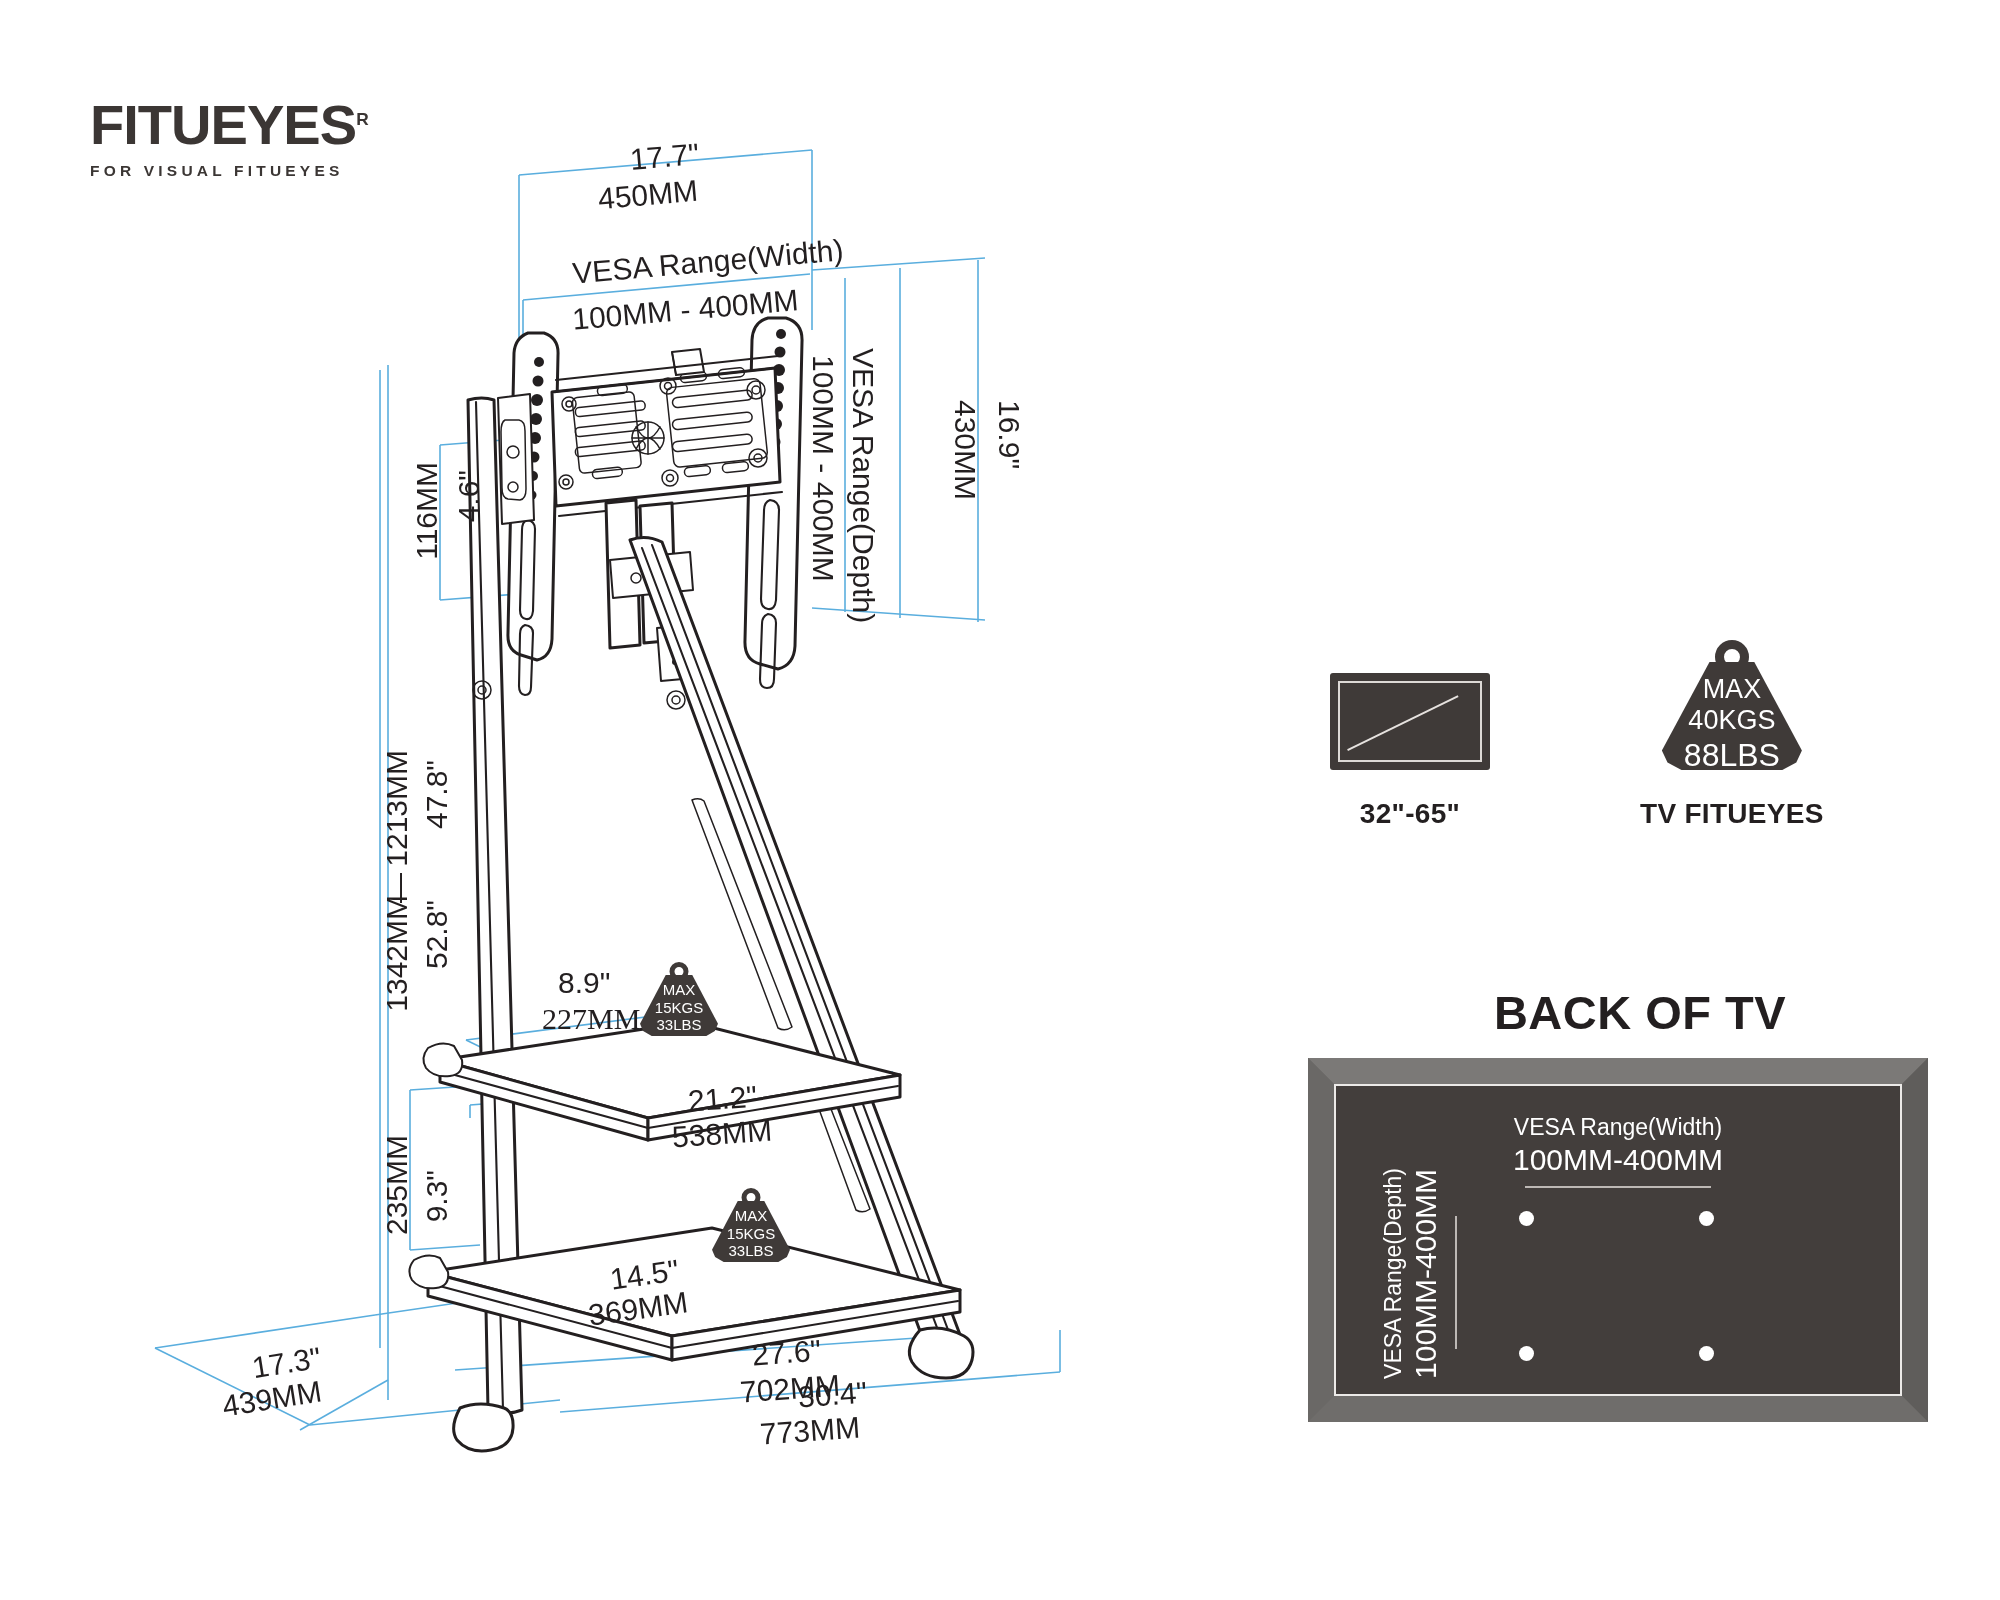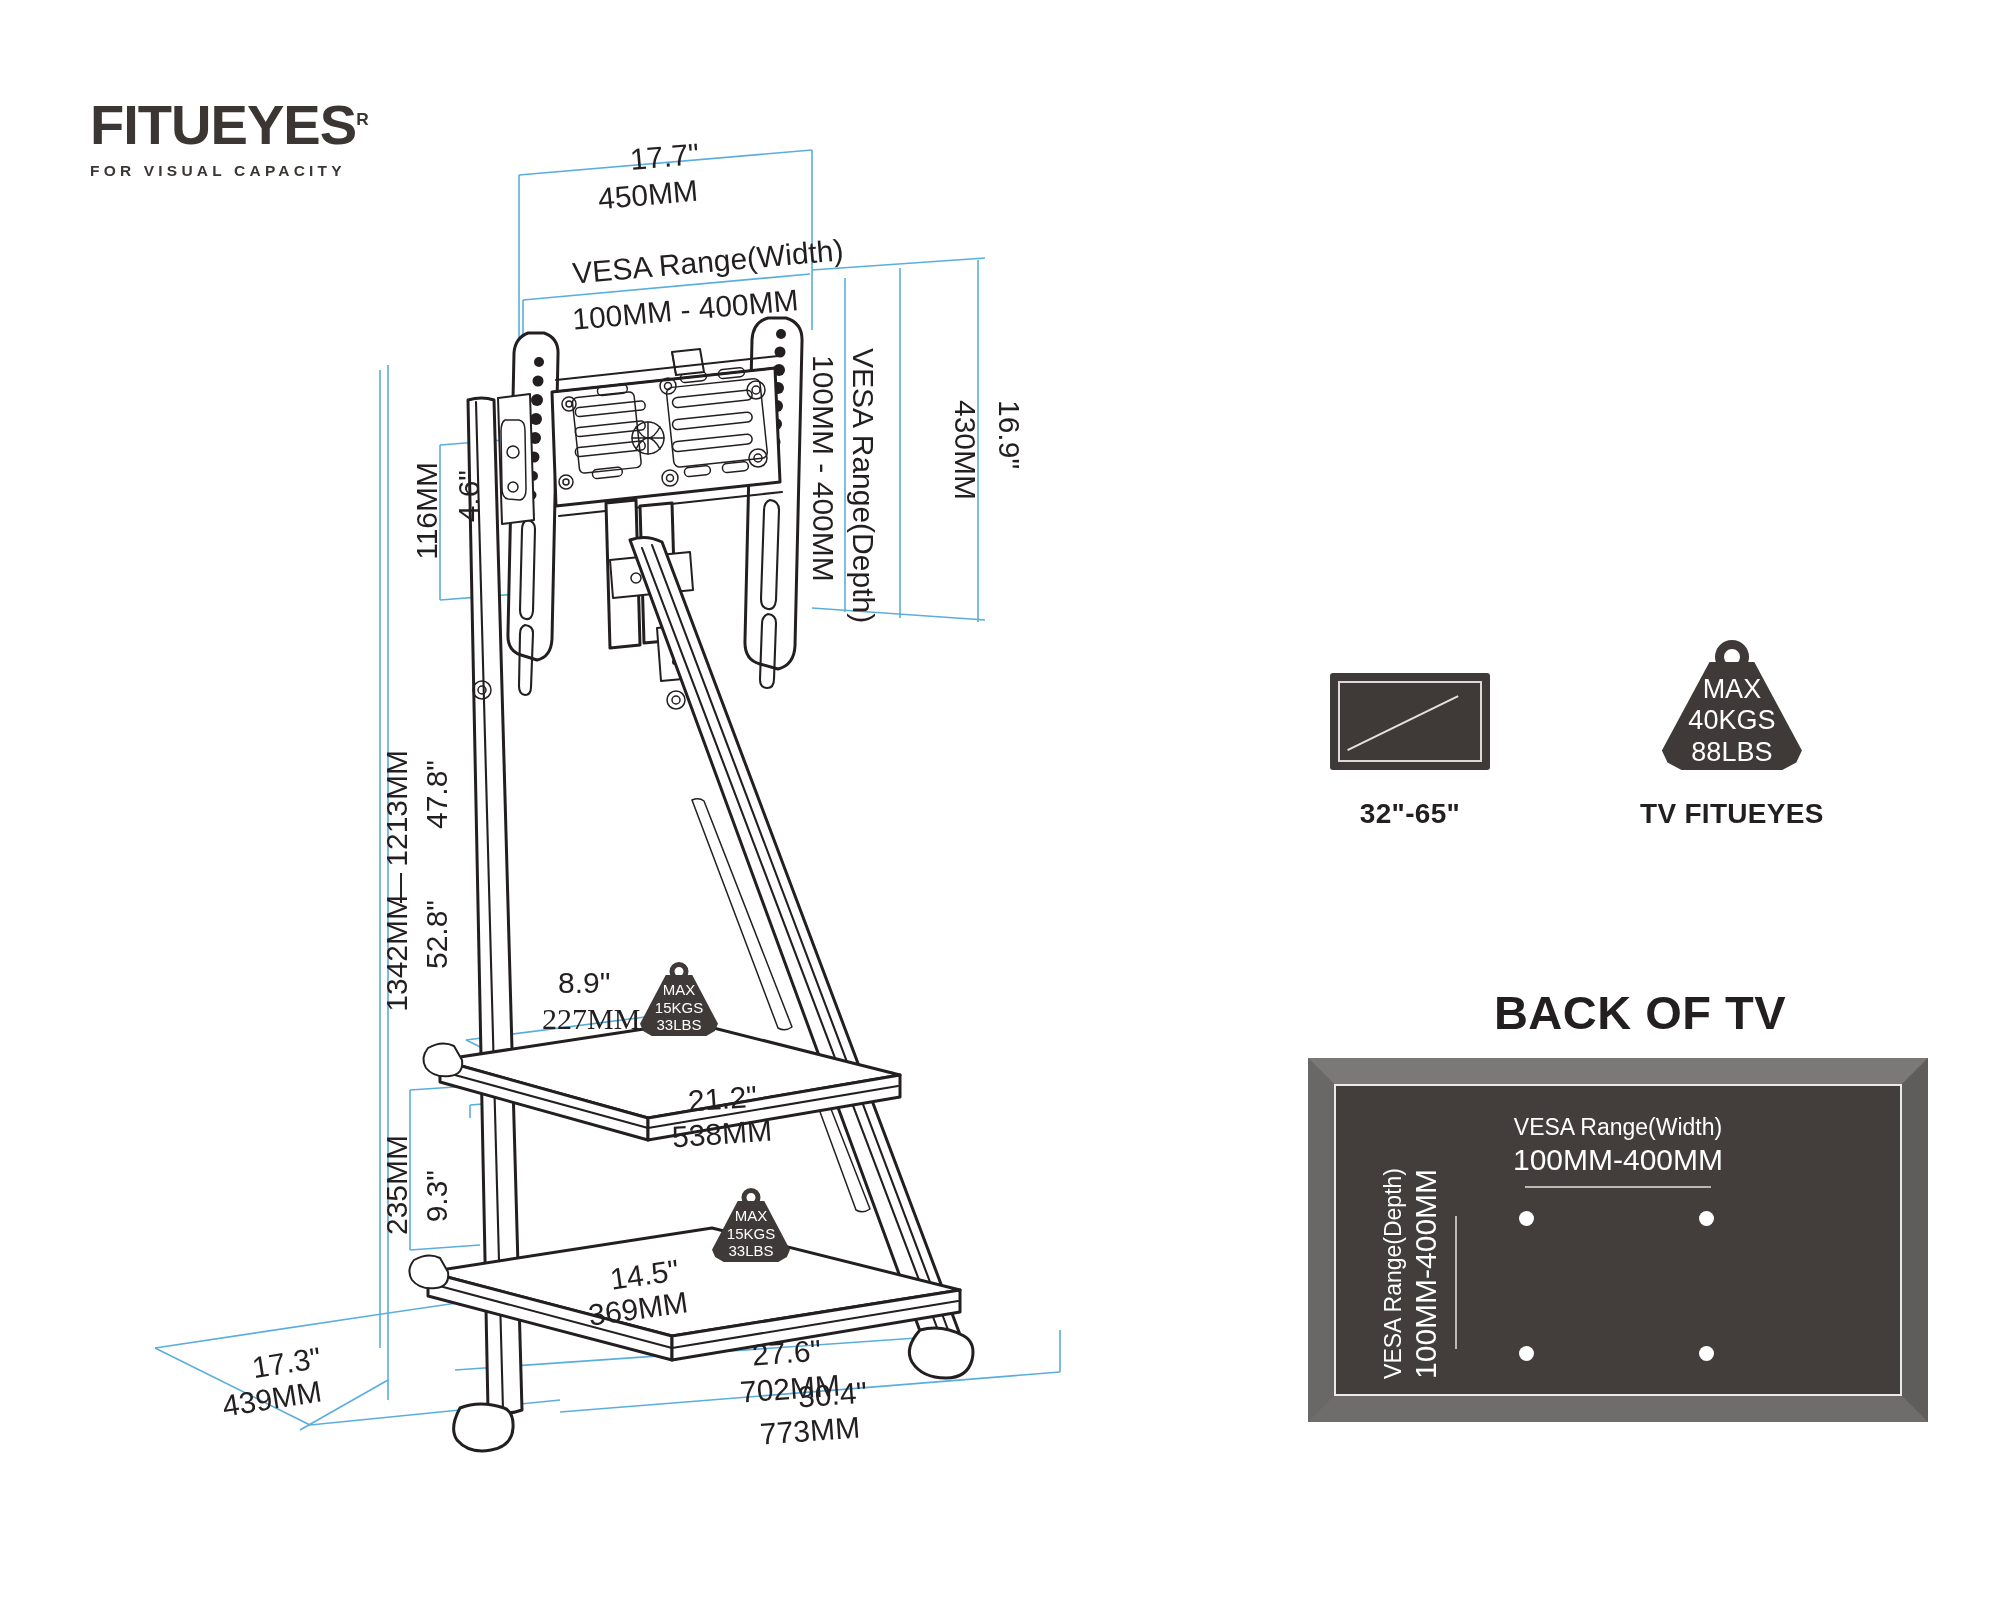--- a/index.html
+++ b/index.html
@@ -37,21 +37,21 @@
             width:34px;height:34px;border:9px solid #3f3a38;border-radius:50%;
             box-sizing:border-box;}
   .weight-glyph .body{position:absolute;left:0;top:22px;width:140px;height:108px;
             background:#3f3a38;
             clip-path:polygon(34% 0%,66% 0%,100% 82%,96% 93%,86% 100%,14% 100%,4% 93%,0% 82%);
             border-radius:10px;}
   .weight-glyph .txt{position:absolute;left:0;top:34px;width:140px;text-align:center;
             color:#fff;line-height:1.16;}
   .weight-glyph .txt .l1{font-size:27px;}
   .weight-glyph .txt .l2{font-size:27px;}
-  .weight-glyph .txt .l3{font-size:27px;text-align:center;}
+  .weight-glyph .txt .l3{font-size:32px;text-align:center;}
 
   #backTitle{position:absolute;left:1330px;top:985px;width:620px;text-align:center;
              font-size:47px;font-weight:700;letter-spacing:.5px;color:#231f20;}
 
   
   #backpanel{position:absolute;left:1308px;top:1058px;width:620px;height:364px;}
   .bez{position:absolute;inset:0;background:#6d6b69;}
   .bez-in{position:absolute;left:26px;top:26px;right:26px;bottom:26px;
           background:#433e3c;border:2px solid #eceae8;box-sizing:border-box;}
   .vesa-w{position:absolute;left:0;right:0;top:28px;text-align:center;color:#fff;}
@@ -65,21 +65,21 @@
   .vesa-d-rule{position:absolute;left:119px;top:130px;width:2px;height:133px;background:#bdb8b5;}
   .hole{position:absolute;width:15px;height:15px;border-radius:50%;background:#fff;}
 
   .nosel{user-select:none;}
 </style>
 </head>
 <body class="nosel">
 
 <div id="logo">
   <div class="word"><span>FITUEYES</span><sup class="reg">R</sup></div>
-  <div class="tag">FOR VISUAL CAPACITY</div>
+  <div class="tag">FOR VISUAL FITUEYES</div>
 </div>
 
 <div id="drawing">
 <svg width="1220" height="1600" viewBox="0 0 1220 1600" xmlns="http://www.w3.org/2000/svg">
   <defs>
     <style>
       .ln   {fill:none;stroke:#231f20;stroke-width:3.2;stroke-linejoin:round;stroke-linecap:round;}
       .ln2  {fill:none;stroke:#231f20;stroke-width:2.1;stroke-linejoin:round;stroke-linecap:round;}
       .lnT  {fill:none;stroke:#231f20;stroke-width:1.5;stroke-linejoin:round;stroke-linecap:round;}
       .fillw{fill:#ffffff;stroke:#231f20;stroke-width:3;stroke-linejoin:round;}

